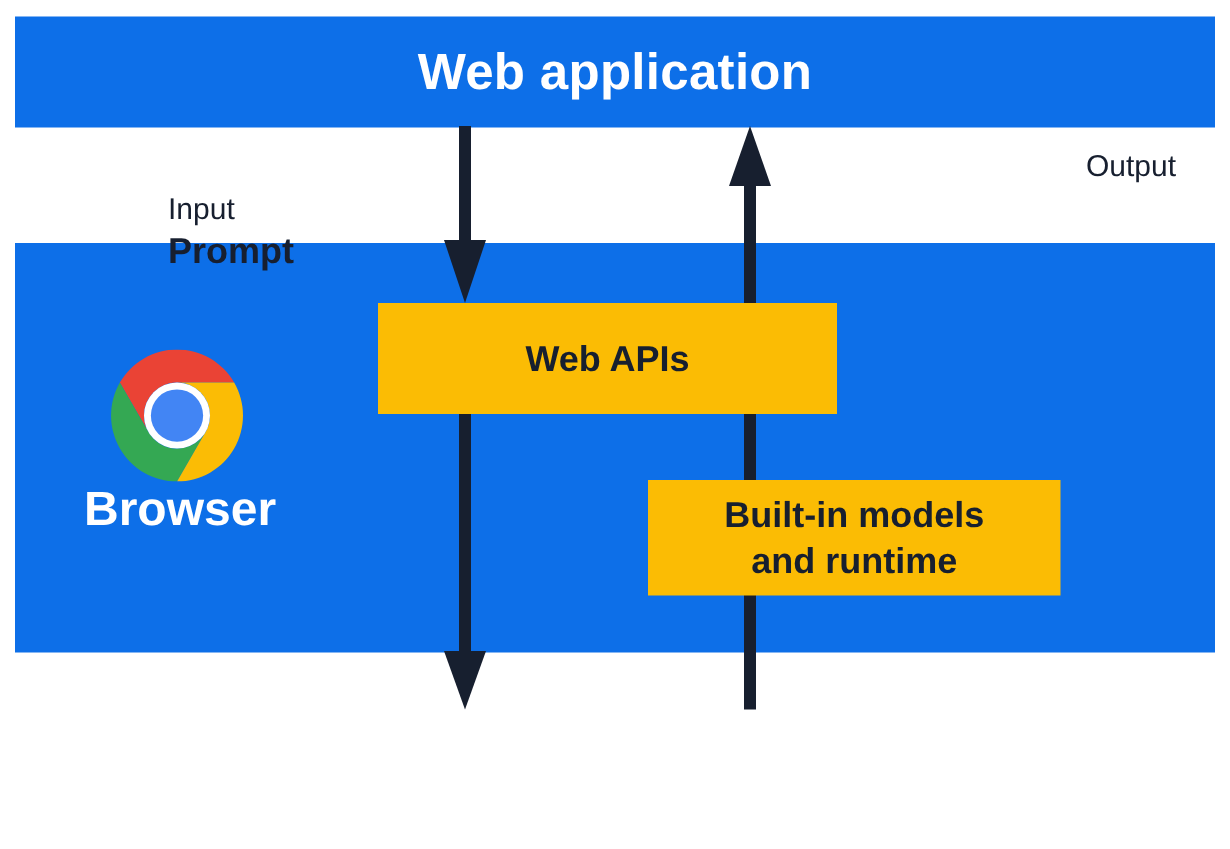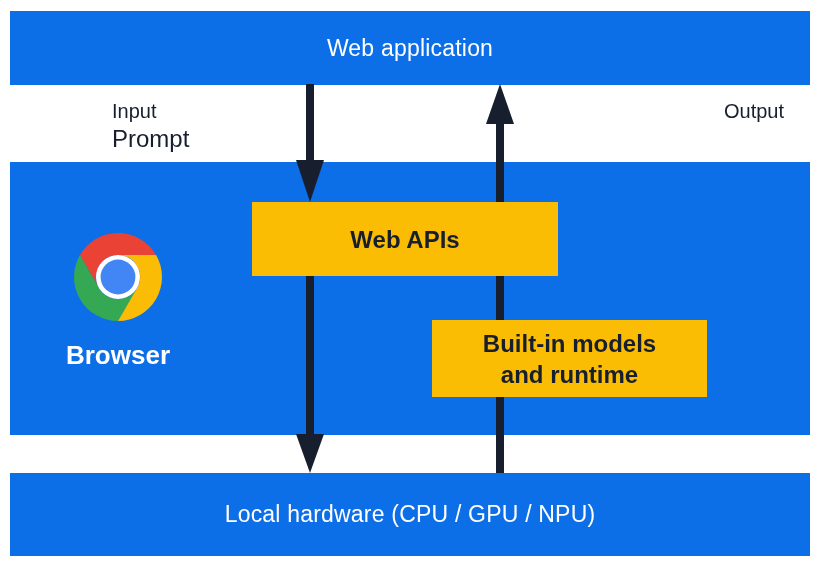--- a/index.html
+++ b/index.html
@@ -15,28 +15,28 @@
     background:var(--white);
     font-family:"Liberation Sans", sans-serif;
     overflow:hidden;
   }
   
   .band{position:absolute;left:10px;width:800px;background:var(--blue);z-index:0;}
   .band-top{top:11px;height:74px;display:flex;align-items:center;justify-content:center;}
   .band-mid{top:162px;height:273px;}
   .band-bottom{top:473px;height:83px;display:flex;align-items:center;justify-content:center;}
   .band-title{
-    color:var(--white);font-size:23px;font-weight:400;letter-spacing:.2px;
+    color:var(--white);font-size:34px;font-weight:700;letter-spacing:.2px;
   }
   
   .gap-group{position:absolute;top:98px;color:var(--dark);z-index:3;}
-  .gap-left{left:112px;text-align:left;}
+  .gap-left{left:112px;text-align:left;margin-top:29px;}
   .gap-right{right:36px;text-align:right;}
   .gap-caption{font-size:20px;font-weight:400;line-height:26px;}
-  .gap-strong{font-size:24px;font-weight:400;line-height:30px;}
+  .gap-strong{font-size:24px;font-weight:700;line-height:30px;}
   
   .arrow-line{position:absolute;width:8px;background:var(--dark);z-index:1;}
   .line-down-1{left:306px;top:84px;height:78px;}
   .line-down-2{left:306px;top:276px;height:160px;}
   .line-up{left:496px;top:120px;height:353px;}
   .head{position:absolute;width:0;height:0;z-index:1;
         border-left:14px solid transparent;border-right:14px solid transparent;}
   .head-down-1{left:296px;top:160px;border-top:42px solid var(--dark);}
   .head-down-2{left:296px;top:434px;border-top:39px solid var(--dark);}
   .head-up{left:486px;top:84px;border-bottom:40px solid var(--dark);}
@@ -44,21 +44,21 @@
   .ybox{
     position:absolute;background:var(--yellow);color:var(--dark);
     display:flex;flex-direction:column;align-items:center;justify-content:center;
     font-size:24px;font-weight:700;z-index:2;text-align:center;line-height:31px;
   }
   .box-webapis{left:252px;top:202px;width:306px;height:74px;}
   .box-builtin{left:432px;top:320px;width:275px;height:77px;}
   
   .browser-group{position:absolute;left:56px;top:233px;width:124px;text-align:center;z-index:2;}
   .chrome{display:block;margin:0 auto;}
-  .browser-label{margin-top:19px;color:var(--white);font-size:26px;font-weight:700;}
+  .browser-label{color:var(--white);font-size:32px;font-weight:700;}
 </style>
 </head>
 <body>
 
 <div class="canvas">
 
   <div class="band band-top">
     <span class="band-title">Web application</span>
   </div>
 
@@ -92,17 +92,14 @@
     <svg class="chrome" width="88" height="88" viewBox="0 0 48 48" aria-hidden="true">
       <path fill="var(--chrome-red,#ea4335)" d="M24 12h20.78a24 24 0 0 0-41.56.02l10.39 18A12 12 0 0 1 24 12Z"></path>
       <path fill="var(--chrome-green,#34a853)" d="M13.61 30.02 3.22 12.02A24 24 0 0 0 24.02 48l10.39-18a12 12 0 0 1-20.8.02Z"></path>
       <path fill="var(--chrome-yellow,#fbbc05)" d="M44.78 12H24a12 12 0 0 1 10.4 18L24.02 48A24 24 0 0 0 44.78 12Z"></path>
       <circle cx="24" cy="24" r="12" fill="#ffffff"></circle>
       <circle cx="24" cy="24" r="9.5" fill="var(--chrome-blue,#4285f4)"></circle>
     </svg>
     <div class="browser-label">Browser</div>
   </div>
 
-  <div class="band band-bottom">
-    <span class="band-title">Local hardware (CPU / GPU / NPU)</span>
-  </div>
 
 </div>
 
 </body></html>

